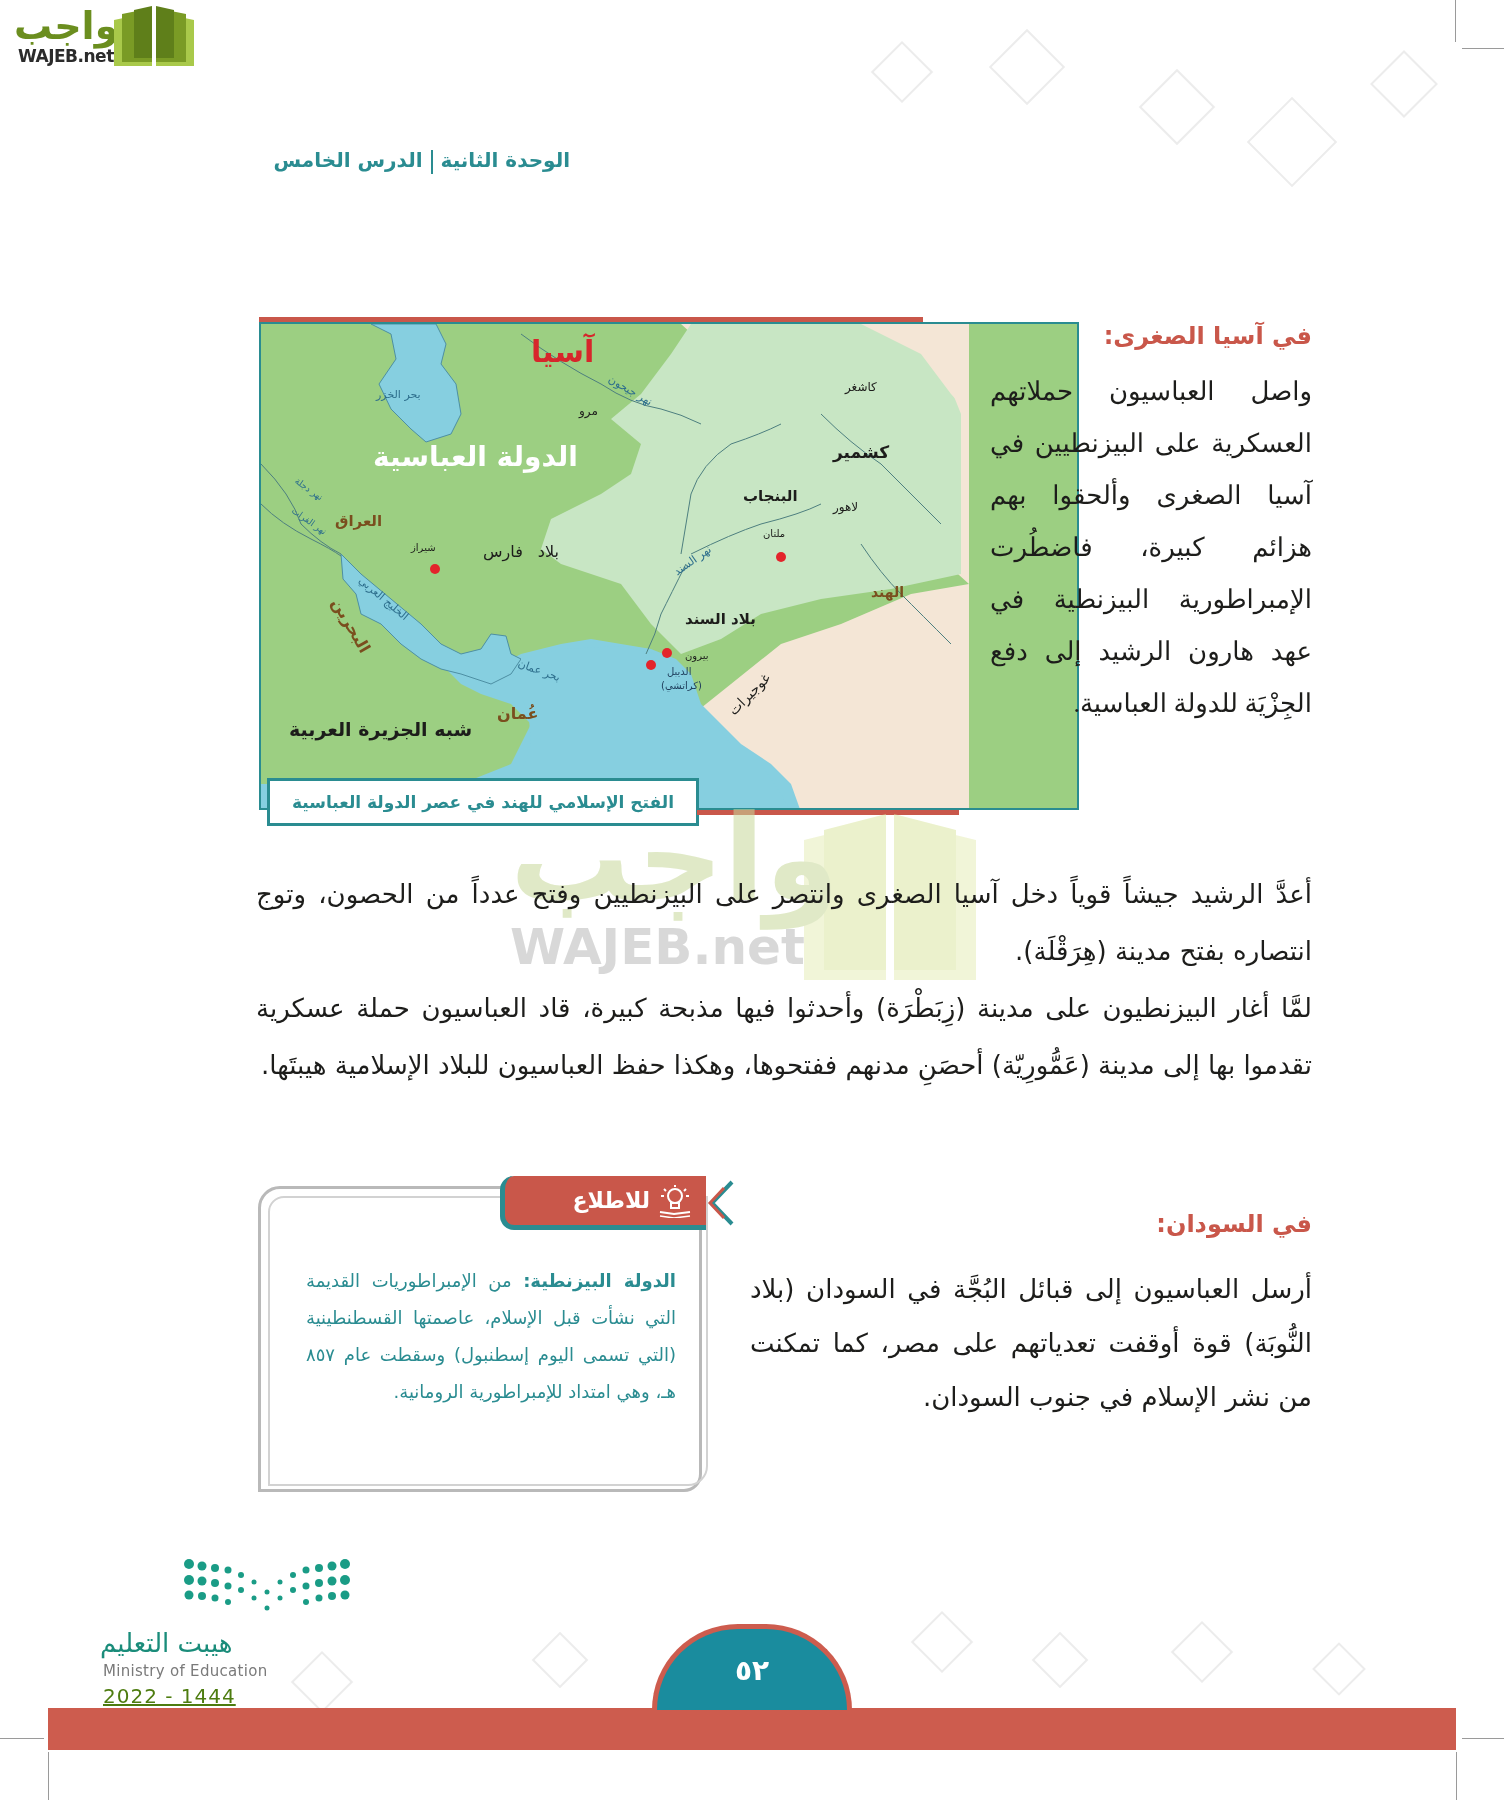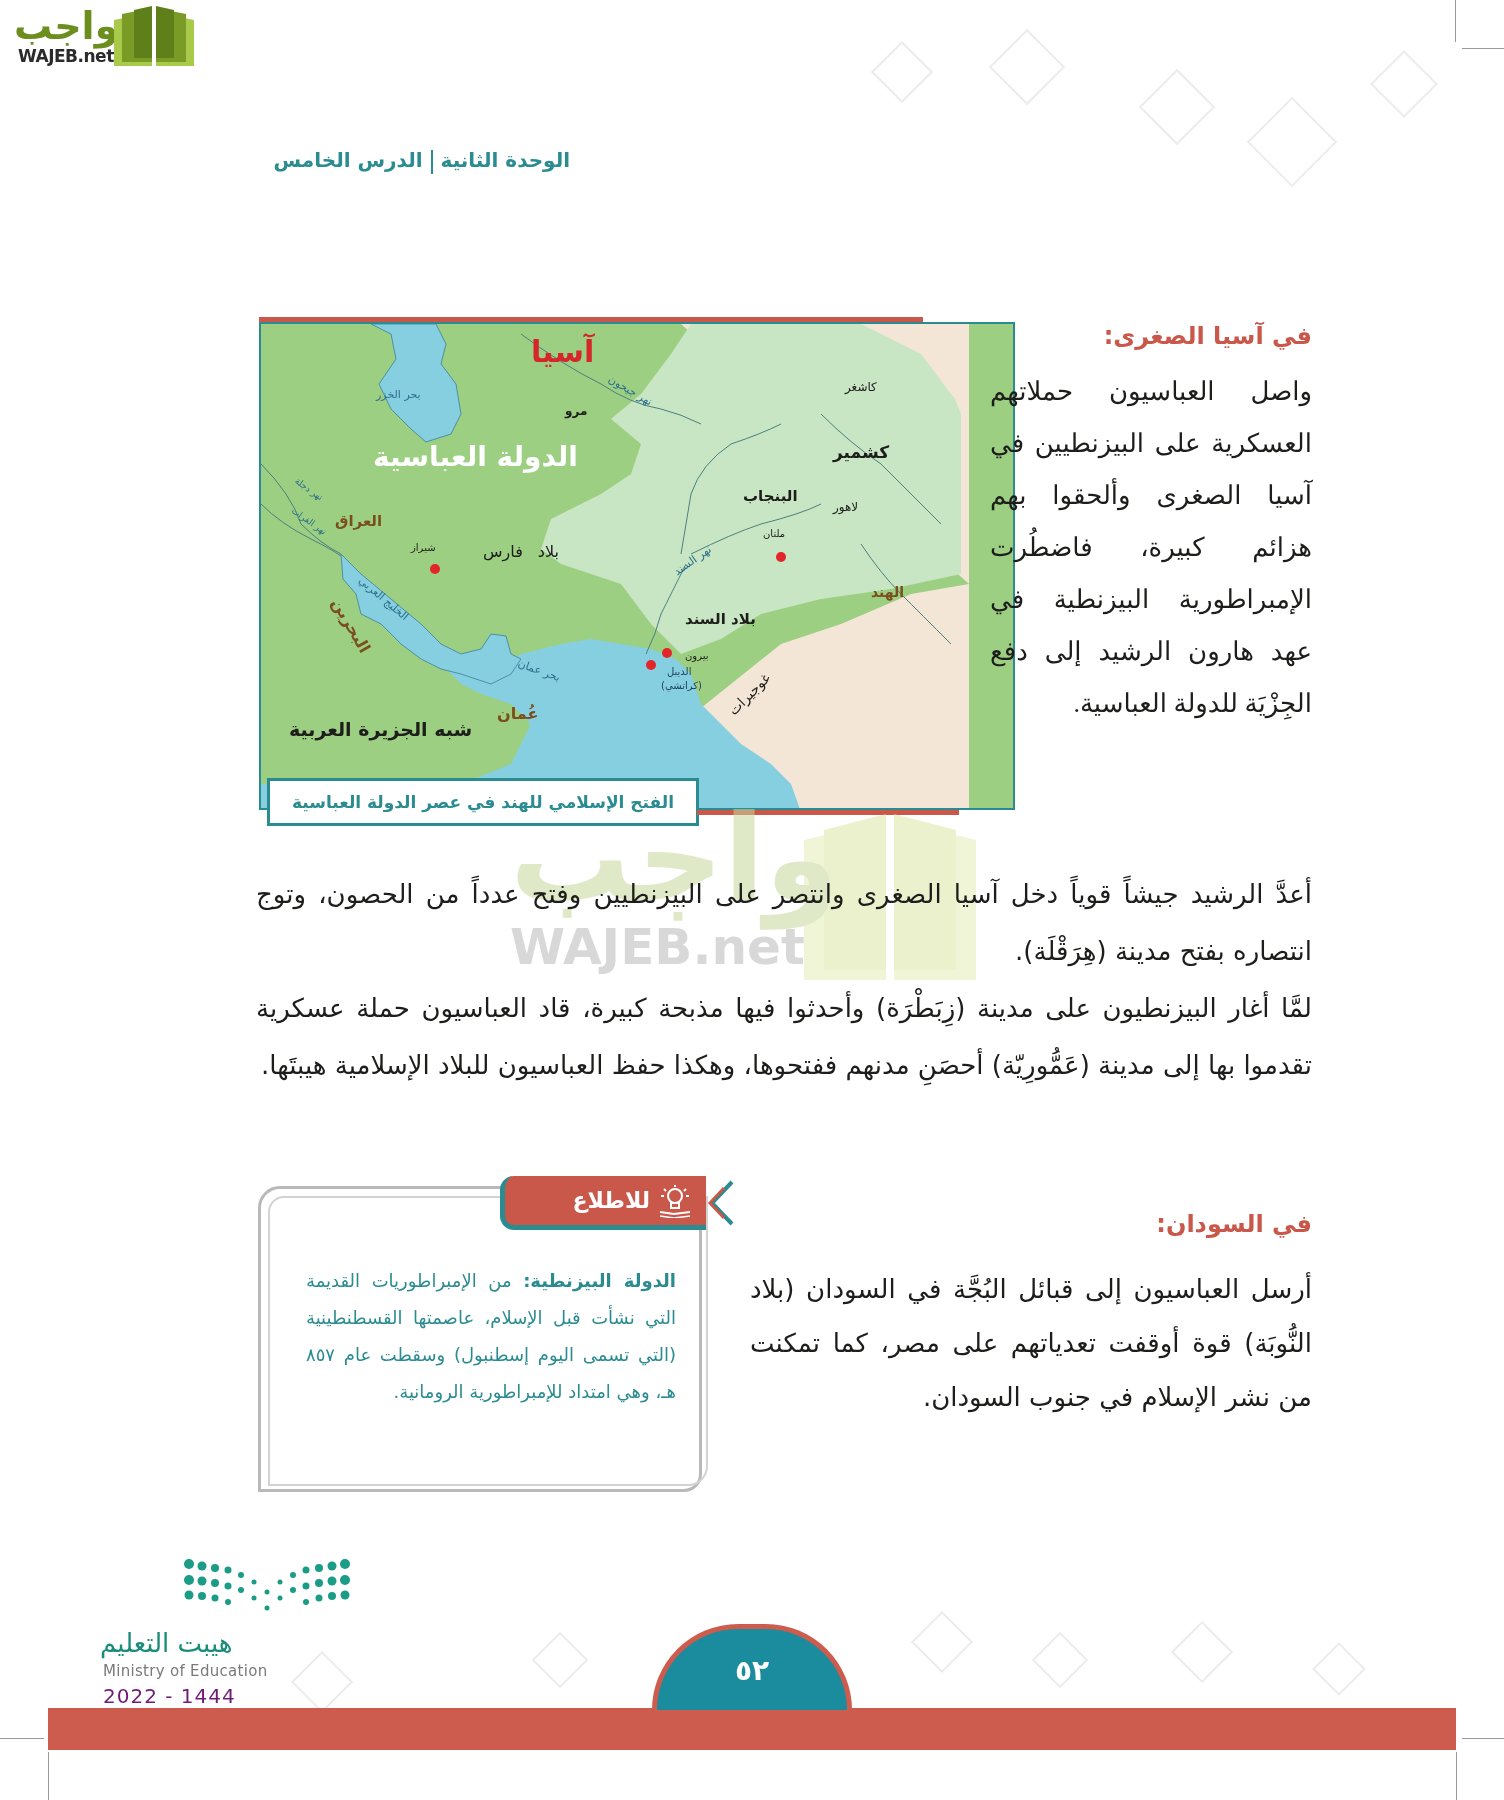--- a/index.html
+++ b/index.html
@@ -27,21 +27,21 @@
   .header-crumb {
     left:250px; top:148px; width:320px; text-align:right;
     font-size:20px; font-weight:bold; color:#2a8c91; direction:rtl;
   }
   .header-crumb .sep { display:inline-block; width:2px; height:24px; background:#2a8c91; vertical-align:middle; margin:0 8px; }
 
   
   .map-wrap { left:259px; top:322px; width:710px; height:490px; }
   .map-topbar { position:absolute; left:0; top:-5px; width:664px; height:5px; background:#c9574a; }
   .map {
-    position:absolute; left:0; top:0; width:756px; height:488px;
+    position:absolute; left:0; top:0; width:820px; height:488px;
     border:2px solid #2a8c91; box-sizing:border-box; overflow:hidden; background:#9ccf82;
   }
   .map svg { position:absolute; left:0; top:0; }
   .map-label { position:absolute; white-space:nowrap; direction:rtl; font-family:"DejaVu Sans", sans-serif; }
   .lbl-black { color:#1d1d1b; font-size:12px; }
   .lbl-bold { color:#1d1d1b; font-size:17px; font-weight:bold; }
   .lbl-brown { color:#7a4e1e; font-size:16px; font-weight:bold; }
   .lbl-water { color:#2d6e8c; font-size:11px; }
   .lbl-white { color:#ffffff; font-size:28px; font-weight:bold; }
   .lbl-red { color:#d7262b; font-size:30px; font-weight:bold; letter-spacing:14px; }
@@ -87,21 +87,21 @@
   }
   .info-text b { font-weight:bold; }
 
   .sudan-title { left:760px; top:1210px; width:552px; }
   .sudan-body { left:750px; top:1262px; width:562px; font-size:26px; line-height:54px; }
 
   
   .moe-dots { left:184px; top:1558px; width:166px; height:56px; }
   .moe-ar { left:100px; top:1628px; width:180px; text-align:left; font-size:26px; color:#1a8c7a; direction:rtl; }
   .moe-en { left:103px; top:1662px; font-size:15px; color:#7a7a7a; direction:ltr; letter-spacing:0.3px; }
-  .moe-year { left:103px; top:1684px; font-size:20px; color:#701a75; direction:ltr; letter-spacing:1px; }
+  .moe-year { left:103px; top:1684px; font-size:20px; color:#4d7c0f; direction:ltr; letter-spacing:1px;text-decoration:underline; }
 
   
   .footer-bar { left:48px; top:1708px; width:1408px; height:42px; background:#cd5c4e; }
   .page-half {
     left:652px; top:1624px; width:200px; height:86px;
     background:#1a8c9e; border:5px solid #cd5c4e; border-bottom:none;
     border-radius:100px 100px 0 0; box-sizing:border-box;
     color:#ffffff; font-size:28px; font-weight:bold; text-align:center; line-height:84px; direction:rtl;
   }
 </style>
@@ -169,21 +169,21 @@
       <path d="M260 10 Q300 40 340 60 Q370 80 400 85 Q420 90 440 100" fill="none" stroke="#4d7f7f" stroke-width="1"></path>
       <path d="M420 230 Q425 200 430 170 Q440 140 470 120 Q500 110 520 100" fill="none" stroke="#4d7f7f" stroke-width="1"></path>
       <path d="M425 240 Q410 270 400 290 Q395 310 385 330" fill="none" stroke="#4d7f7f" stroke-width="1"></path>
       <path d="M430 230 Q470 210 500 200 Q540 190 560 180" fill="none" stroke="#4d7f7f" stroke-width="1"></path>
       <path d="M560 90 Q590 120 620 140 Q650 170 680 200" fill="none" stroke="#4d7f7f" stroke-width="1"></path>
       <path d="M600 220 Q620 250 640 270 Q660 290 690 320" fill="none" stroke="#4d7f7f" stroke-width="1"></path>
     </svg>
 
     <span class="map-label lbl-red" style="left:270px;top:10px;">آسيا</span>
     <span class="map-label lbl-water" style="left:115px;top:64px;">بحر الخزر</span>
-    <span class="map-label lbl-black" style="left:304px;top:80px;font-weight:bold;">مرو</span>
+    <span class="map-label lbl-black" style="left:318px;top:80px;">مرو</span>
     <span class="map-label lbl-white" style="left:112px;top:116px;">الدولة العباسية</span>
     <span class="map-label lbl-water" style="left:345px;top:60px;transform:rotate(30deg);">نهر جيحون</span>
     <span class="map-label lbl-black" style="left:560px;top:56px;margin-left:24px;">كاشغر</span>
     <span class="map-label lbl-bold" style="left:572px;top:118px;">كشمير</span>
     <span class="map-label lbl-bold" style="left:482px;top:163px;font-size:15px;">البنجاب</span>
     <span class="map-label lbl-black" style="left:572px;top:176px;">لاهور</span>
     <span class="map-label lbl-black" style="left:502px;top:204px;font-size:10px;">ملتان</span>
     <div class="city-dot" style="left:515px;top:228px;"></div>
     <span class="map-label lbl-brown" style="left:74px;top:188px;font-size:15px;">العراق</span>
     <span class="map-label lbl-water" style="left:32px;top:160px;transform:rotate(35deg);font-size:9px;">نهر دجلة</span>

